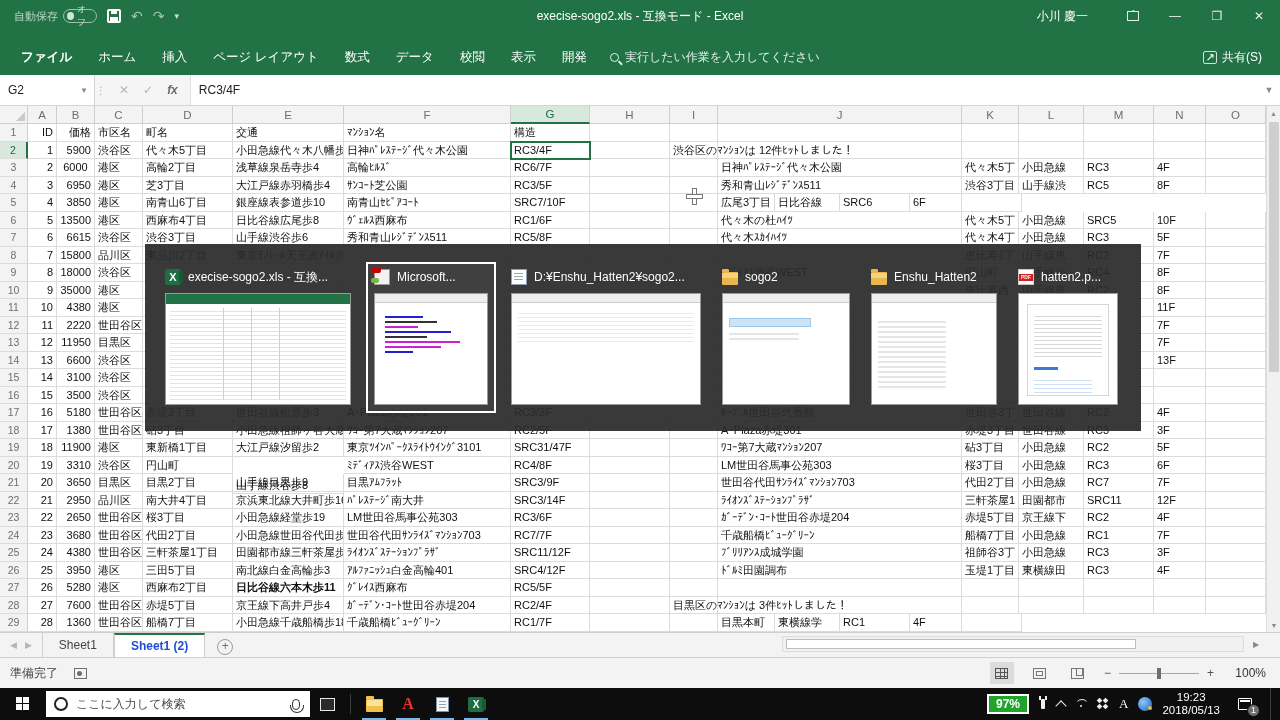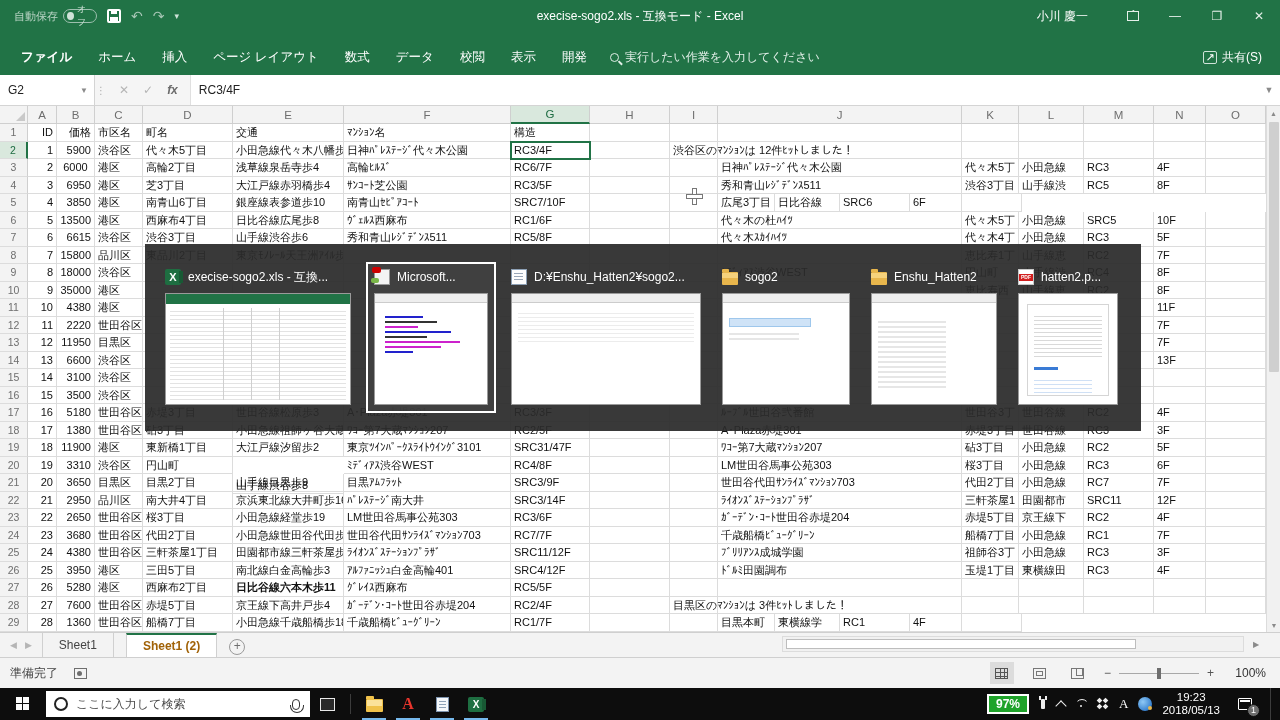--- a/index.html
+++ b/index.html
@@ -78,21 +78,21 @@
   #vscroll { position:absolute; right:0; top:106px; width:14px; height:526px; background:#f1f1f1; border-left:1px solid #dcdcdc; }
   #vscroll .arr { height:14px; display:flex; align-items:center; justify-content:center; color:#8a8a8a; font-size:7px; }
   #vthumb { position:absolute; left:2px; top:16px; width:10px; height:250px; background:#cfcfcf; border-radius:1px; }
   #vscroll .arr.down { position:absolute; bottom:0; width:14px; }
 
   
   #sheetbar { position:absolute; left:0; top:632px; width:1280px; height:25px; background:#f3f3f3;
     border-top:1px solid #cfcfcf; display:flex; align-items:stretch; font-size:12px; }
   .tab-arrows { display:flex; align-items:center; gap:8px; padding:0 10px; color:#b5b5b5; font-size:9px; }
   .sheet-tab { display:flex; align-items:center; padding:0 16px; color:#444; border-right:1px solid #d0d0d0; border-left:1px solid #d0d0d0; }
-  .sheet-tab.active { background:#fff; color:#a16207; font-weight:bold; border-top:2px solid #217346;margin-left:12px; }
+  .sheet-tab.active { background:#fff; color:#1d4ed8; font-weight:bold; border-top:2px solid #217346; }
   .addsheet { width:22px; height:15px; margin:4px 0 0 12px; border:1px solid #9a9a9a; border-radius:50%;
     color:#6e6e6e; font-size:12px; line-height:12px; text-align:center; align-self:center; height:16px; width:16px;}
   #hscroll { position:absolute; left:782px; top:636px; width:462px; height:16px; background:#f1f1f1; border:1px solid #dcdcdc; }
   #hthumb { position:absolute; left:3px; top:2px; width:350px; height:10px; background:#ffffff; border:1px solid #bdbdbd; }
   #hscroll-arrow { position:absolute; left:1248px; top:636px; width:16px; height:16px; color:#8a8a8a;
     font-size:8px; display:flex; align-items:center; justify-content:center; }
 
   
   #statusbar { position:absolute; left:0; top:657px; width:1280px; height:31px; background:#f3f3f3;
     border-top:1px solid #cfcfcf; display:flex; align-items:center; font-size:12px; color:#444; }

